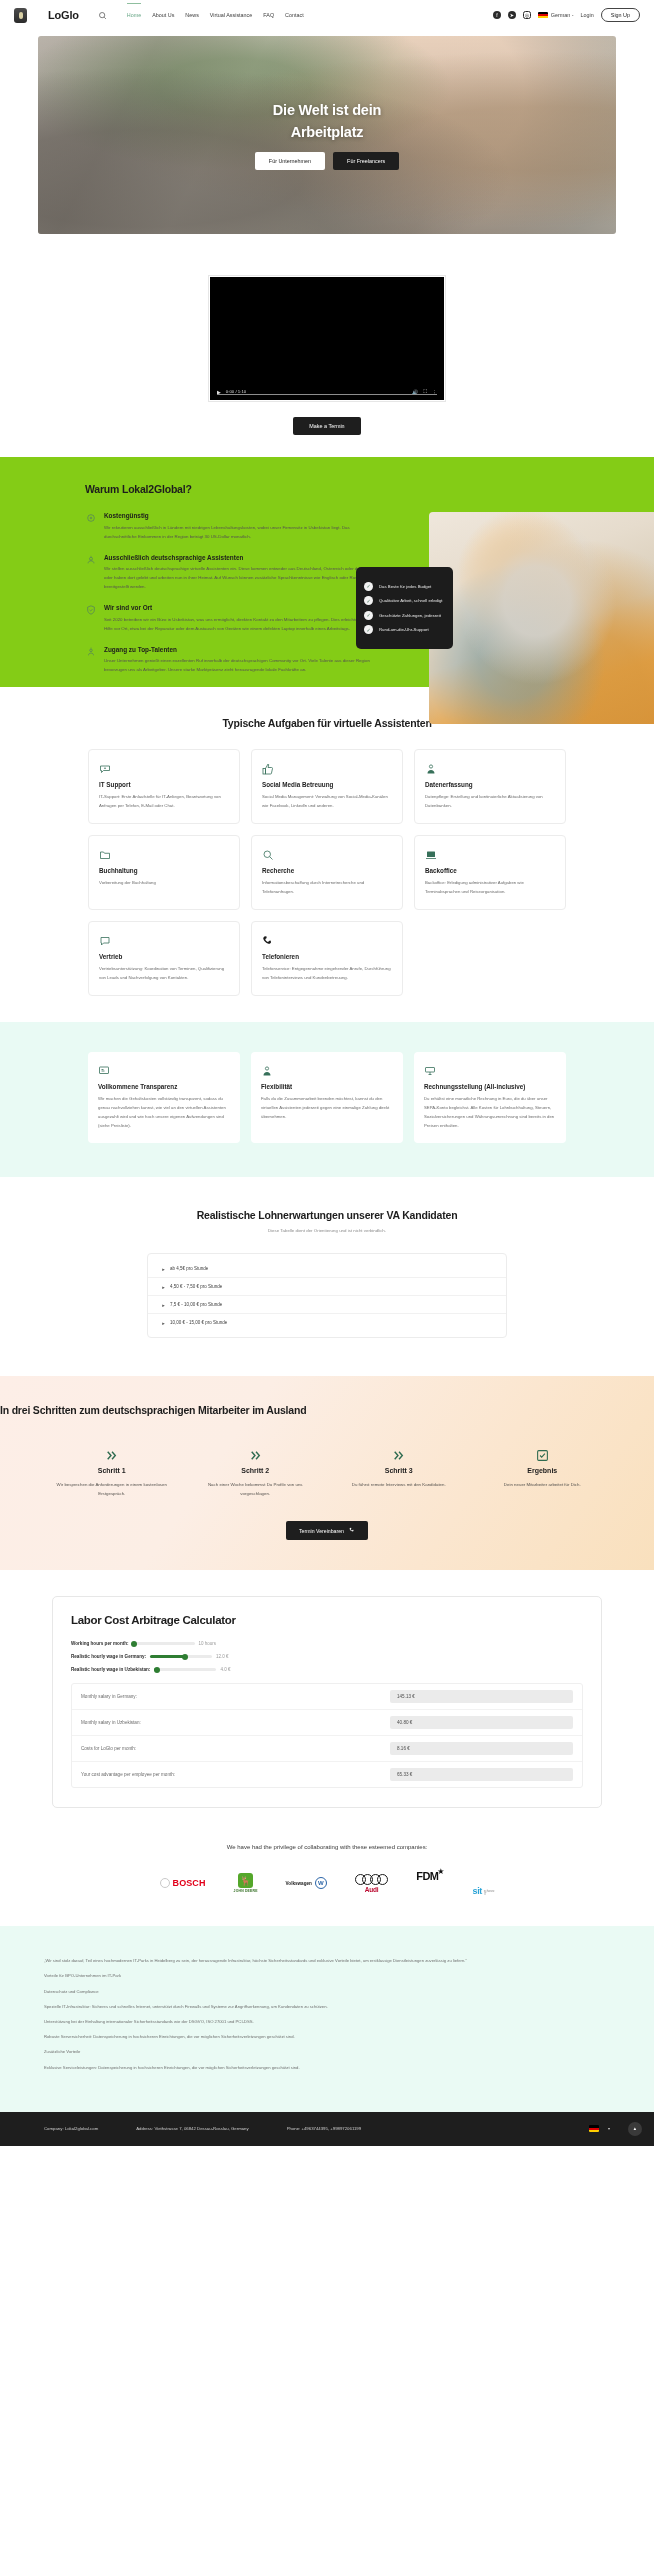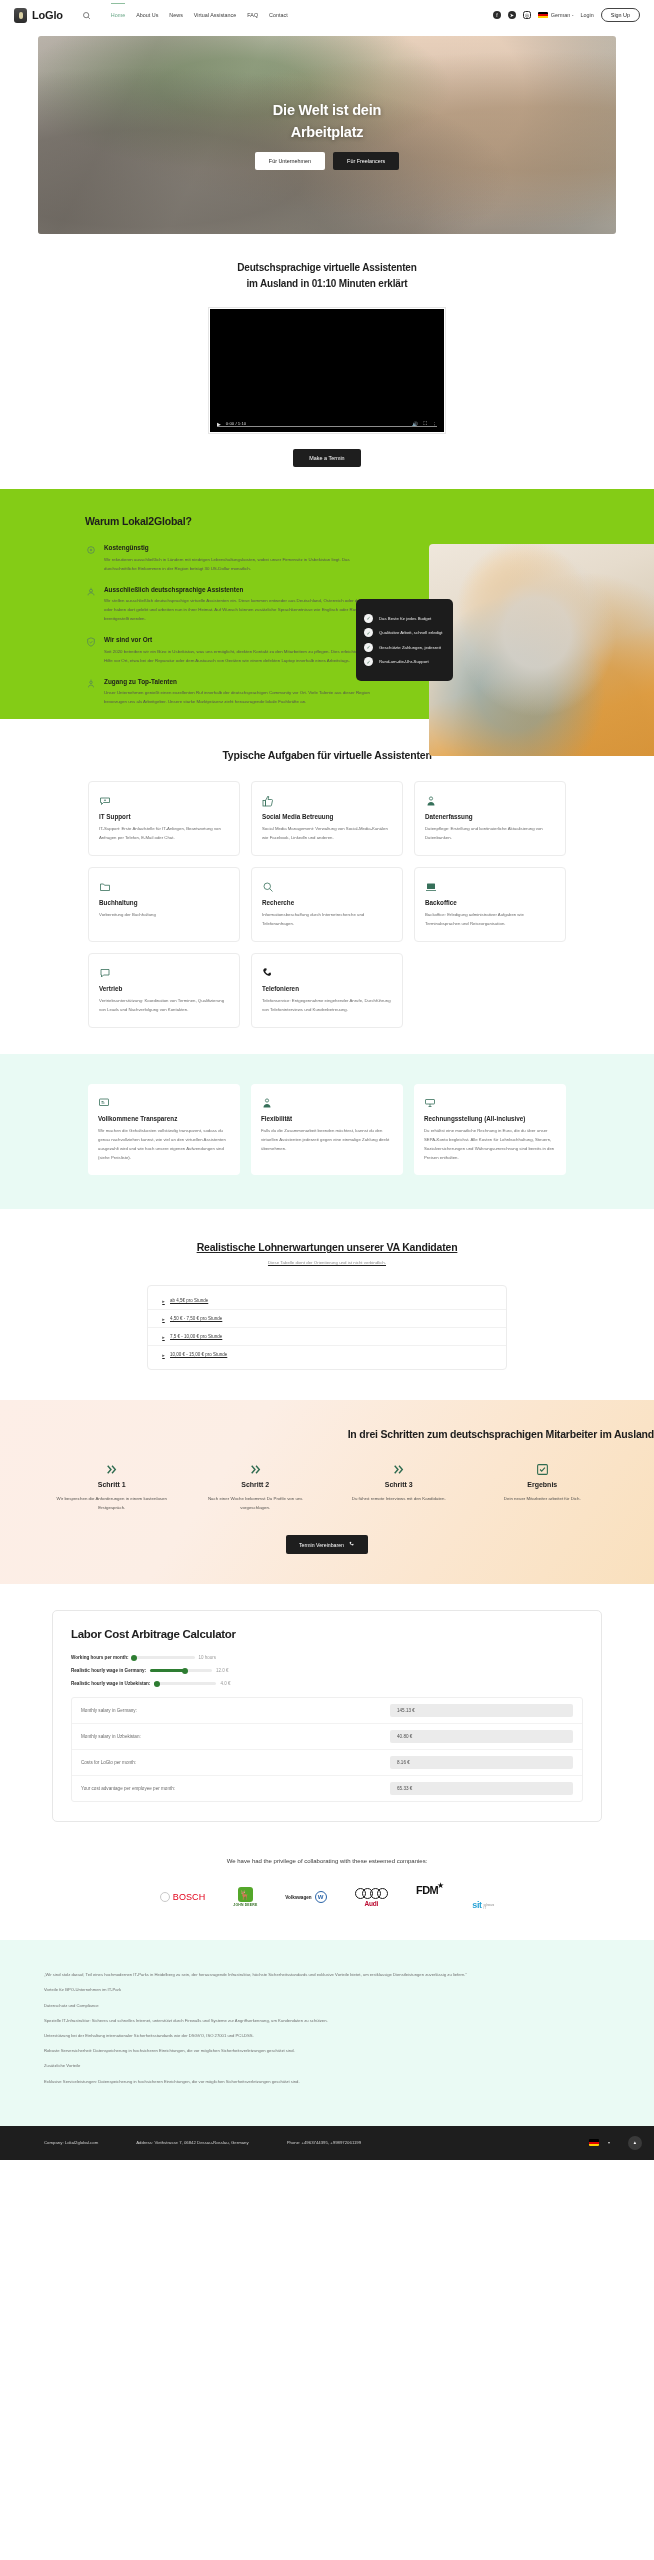--- a/index.html
+++ b/index.html
@@ -9,21 +9,21 @@
     background:#ffffff;
     color:#222;
     width:654px;
     overflow-x:hidden;
   }
   
   .header {
     height:30px; display:flex; align-items:center;
     padding:0 14px; background:#fff; gap:10px;
   }
-  .logo-wrap { display:flex; align-items:center; gap:5px; }
+  .logo-wrap { display:flex; align-items:center; gap:21px; }
   .logo-mark {
     width:13px; height:15px; border-radius:3px;
     background:linear-gradient(#4c4c4c,#2b2b2b);
     display:flex;align-items:center;justify-content:center;
   }
   .logo-mark i{ width:4px;height:7px;border-radius:2px;background:#d8cfa4;display:block;}
   .logo-text { font-size:11px; font-weight:700; letter-spacing:-.2px; color:#1b1b1b;}
   .search-ico { margin-left:9px; color:#555; display:flex;align-items:center;}
   .nav { display:flex; gap:11px; margin-left:10px; }
   .nav a { font-size:5.4px; color:#3d3d3d; text-decoration:none; white-space:nowrap; position:relative;}
@@ -114,33 +114,33 @@
 
   
   .vorteile{ background:#e9faf4; padding:30px 0 34px; }
   .cards2{ display:grid; grid-template-columns:repeat(3,1fr); gap:11px; padding:0 88px; }
   .card2{ background:#fff;border-radius:4px;padding:11px 10px 13px;min-height:76px;}
   .card2 .cic{ color:#37705a;margin-bottom:7px;display:block;height:13px;}
   .card2 h3{ font-size:6.3px;font-weight:600;color:#1d1d1d;margin-bottom:4px;}
   .card2 p{ font-size:4.3px;line-height:2.1;color:#6a6a6a;}
 
   
-  .lohn{ padding:32px 0 30px; text-align:center; background:#fff;text-decoration:underline;}
+  .lohn{ padding:32px 0 38px; text-align:center; background:#fff;}
   .lohn h2{ font-size:10.5px;font-weight:700;color:#1d1d1d;letter-spacing:-.2px;}
   .lohn .sub{ font-size:4.4px;color:#8b8b8b;margin-top:7px;}
   .lohn-box{ width:360px;margin:20px auto 0;border:1px solid #ececec;border-radius:4px;padding:6px 0;}
   .lrow{ display:flex;align-items:center;gap:5px;padding:6px 14px;border-bottom:1px solid #f1f1f1;}
   .lrow:last-child{border-bottom:none;}
   .lrow .bullet{ width:3px;height:3px;color:#555;font-size:5px;line-height:1;}
   .lrow span.lt{ font-size:4.5px;color:#3c3c3c;}
 
   
   .schritte{ padding:28px 0 30px;
     background:linear-gradient(125deg,#fdeee7 0%,#fceee5 35%,#fbe6cf 70%,#f9e0bd 100%); }
-  .schritte h2{ text-align:right;font-size:10.5px;font-weight:700;color:#1d1d1d;margin-bottom:22px;letter-spacing:-.2px;}
+  .schritte h2{ text-align:left;font-size:10.5px;font-weight:700;color:#1d1d1d;margin-bottom:32px;letter-spacing:-.2px;}
   .steps{ display:grid;grid-template-columns:repeat(4,1fr);padding:0 40px;}
   .step{ text-align:center; }
   .step .sic{ color:#2f6b50;display:block;margin-bottom:6px;height:13px;}
   .step h3{ font-size:7px;font-weight:600;color:#1d1d1d;margin-bottom:7px;}
   .step p{ font-size:4.4px;line-height:2;color:#55524e;padding:0 14px;}
   .btn-term2{ margin:22px auto 0;display:flex;align-items:center;gap:5px;background:#1e1e1e;color:#fff;
     border:none;border-radius:2px;padding:6px 13px;font-size:5.2px;cursor:pointer;font-family:inherit;}
 
   
   .calcwrap{ padding:26px 52px 26px; background:#fff; }
@@ -158,21 +158,21 @@
   .crow .cl{ font-size:4.6px;color:#6c6c6c;flex:1;}
   .crow .cv{ width:183px;background:#ebebeb;border-radius:2px;padding:4px 7px;font-size:4.6px;color:#4e4e4e;}
 
   
   .logos{ padding:10px 0 30px;text-align:center;background:#fff;}
   .logos .lead{ font-size:6px;color:#3a3a3a;margin-bottom:20px;}
   .logorow{ display:flex;align-items:center;justify-content:center;gap:28px;padding:0 36px;}
   .lg{ height:26px;display:flex;align-items:center;justify-content:center;}
   .bosch{ display:flex;align-items:center;gap:3px;}
   .bosch .ring{width:10px;height:10px;border-radius:50%;border:1.6px solid #c9c9c9;display:block;}
-  .bosch .nm{ font-size:9px;font-weight:400;color:#e2001a;letter-spacing:.1px;}
+  .bosch .nm{ font-size:9px;font-weight:700;color:#e2001a;letter-spacing:.1px;}
   .jd{ display:flex;flex-direction:column;align-items:center;gap:1px;}
   .jd .sq{ width:15px;height:15px;border-radius:3px;background:#54a72a;display:flex;align-items:center;justify-content:center;color:#fff;font-size:9px;}
   .jd .nm{ font-size:3.4px;font-weight:700;color:#2f6b1f;letter-spacing:.2px;}
   .vw{ display:flex;align-items:center;gap:3px;}
   .vw .nm{ font-size:4.6px;font-weight:700;color:#1a1a1a;}
   .vw .circ{ width:12px;height:12px;border-radius:50%;border:1.4px solid #2b65a8;display:flex;align-items:center;justify-content:center;color:#2b65a8;font-size:6px;font-weight:700;}
   .audi{ display:flex;flex-direction:column;align-items:center;gap:1px;}
   .audi .rings{ display:flex; }
   .audi .rings i{ width:11px;height:11px;border-radius:50%;border:1.3px solid #1a1a1a;display:block;margin-left:-3.5px;}
   .audi .rings i:first-child{margin-left:0;}
@@ -255,24 +255,20 @@
       </h1>
       <div class="hero-btns">
         <button class="btn-light">Für Unternehmen</button>
         <button class="btn-dark">Für Freelancers</button>
       </div>
     </div>
   </div>
 </div>
 
 <div class="video-sec">
-  <h2>
-    <span>Deutschsprachige virtuelle Assistenten</span><br>
-    <span>im Ausland in 01:10 Minuten erklärt</span>
-  </h2>
   <div class="player">
     <div class="ctrlbar">
       <span class="ctrl-ico">▶</span>
       <span class="t">0:00 / 1:10</span>
       <span class="spacer"></span>
       <span class="ctrl-ico">🔊</span>
       <span class="ctrl-ico">⛶</span>
       <span class="ctrl-ico">⋮</span>
     </div>
     <div class="progress"></div>

